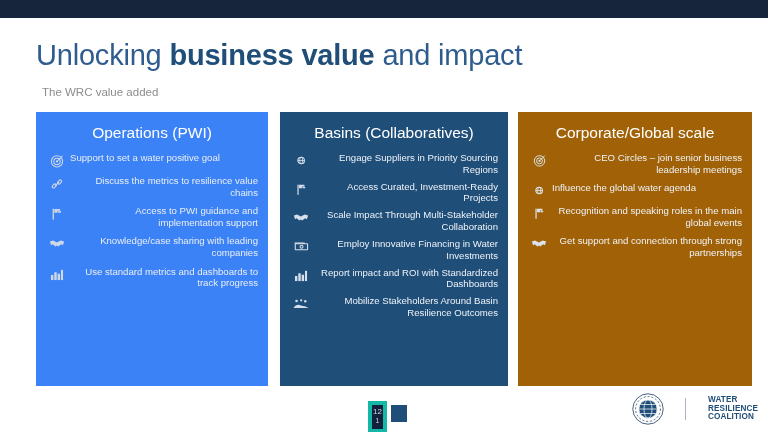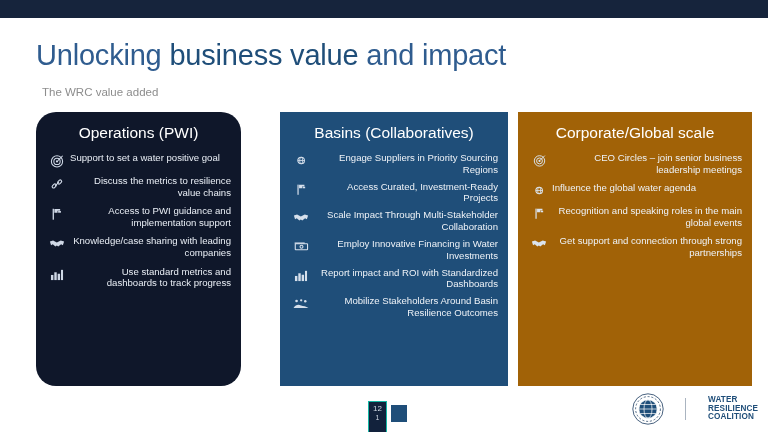--- a/index.html
+++ b/index.html
@@ -32,41 +32,41 @@
     position: absolute;
     left: 36px;
     top: 38px;
     font-size: 29px;
     line-height: 34px;
     color: #2f5c8f;
     letter-spacing: -0.2px;
     white-space: nowrap;
   }
   .title .strong {
-    font-weight: normal;
+    font-weight: bold;
     color: #1f4e79;
   }
   .title .reg { font-weight: normal; }
   .subtitle {
     position: absolute;
     left: 42px;
     top: 86px;
     font-size: 11.5px;
     color: #8d8d8d;
     white-space: nowrap;
   }
 
   .card {
     position: absolute;
     top: 112px;
     height: 274px;
     box-sizing: border-box;
     padding: 9px 10px 8px 10px;
   }
-  .card.c1 { left: 36px;  width: 205px; background: #0f172a; border-radius: 20px; }
+  .card.c1 { left: 36px;  width: 232px; background: #3b82f6; }
   .card.c2 { left: 280px; width: 228px; background: #1f4e79; }
   .card.c3 { left: 518px; width: 234px; background: #a16207; }
 
   .card-title {
     text-align: center;
     color: #ffffff;
     font-size: 15.5px;
     line-height: 20px;
     margin: 2px 0 9px 0;
     font-weight: normal;
@@ -109,21 +109,21 @@
     left: 368px;
     top: 401px;
     width: 44px;
     height: 24px;
   }
   .pagebox {
     position: absolute;
     left: 0; top: 0;
     width: 19px; height: 32px;
     background: #12223c;
-    border: 1px solid #14b8a6;
+    border: 4px solid #14b8a6;
     box-sizing: border-box;
     color: #cfd8e3;
     font-size: 8px;
     line-height: 9px;
     text-align: center;
     padding-top: 2px;
   }
   .pagebox .n2 { display:block; font-size: 8px; }
   .pagebox .n1 { display:block; font-size: 7px; }
   .pagebox-blue {

